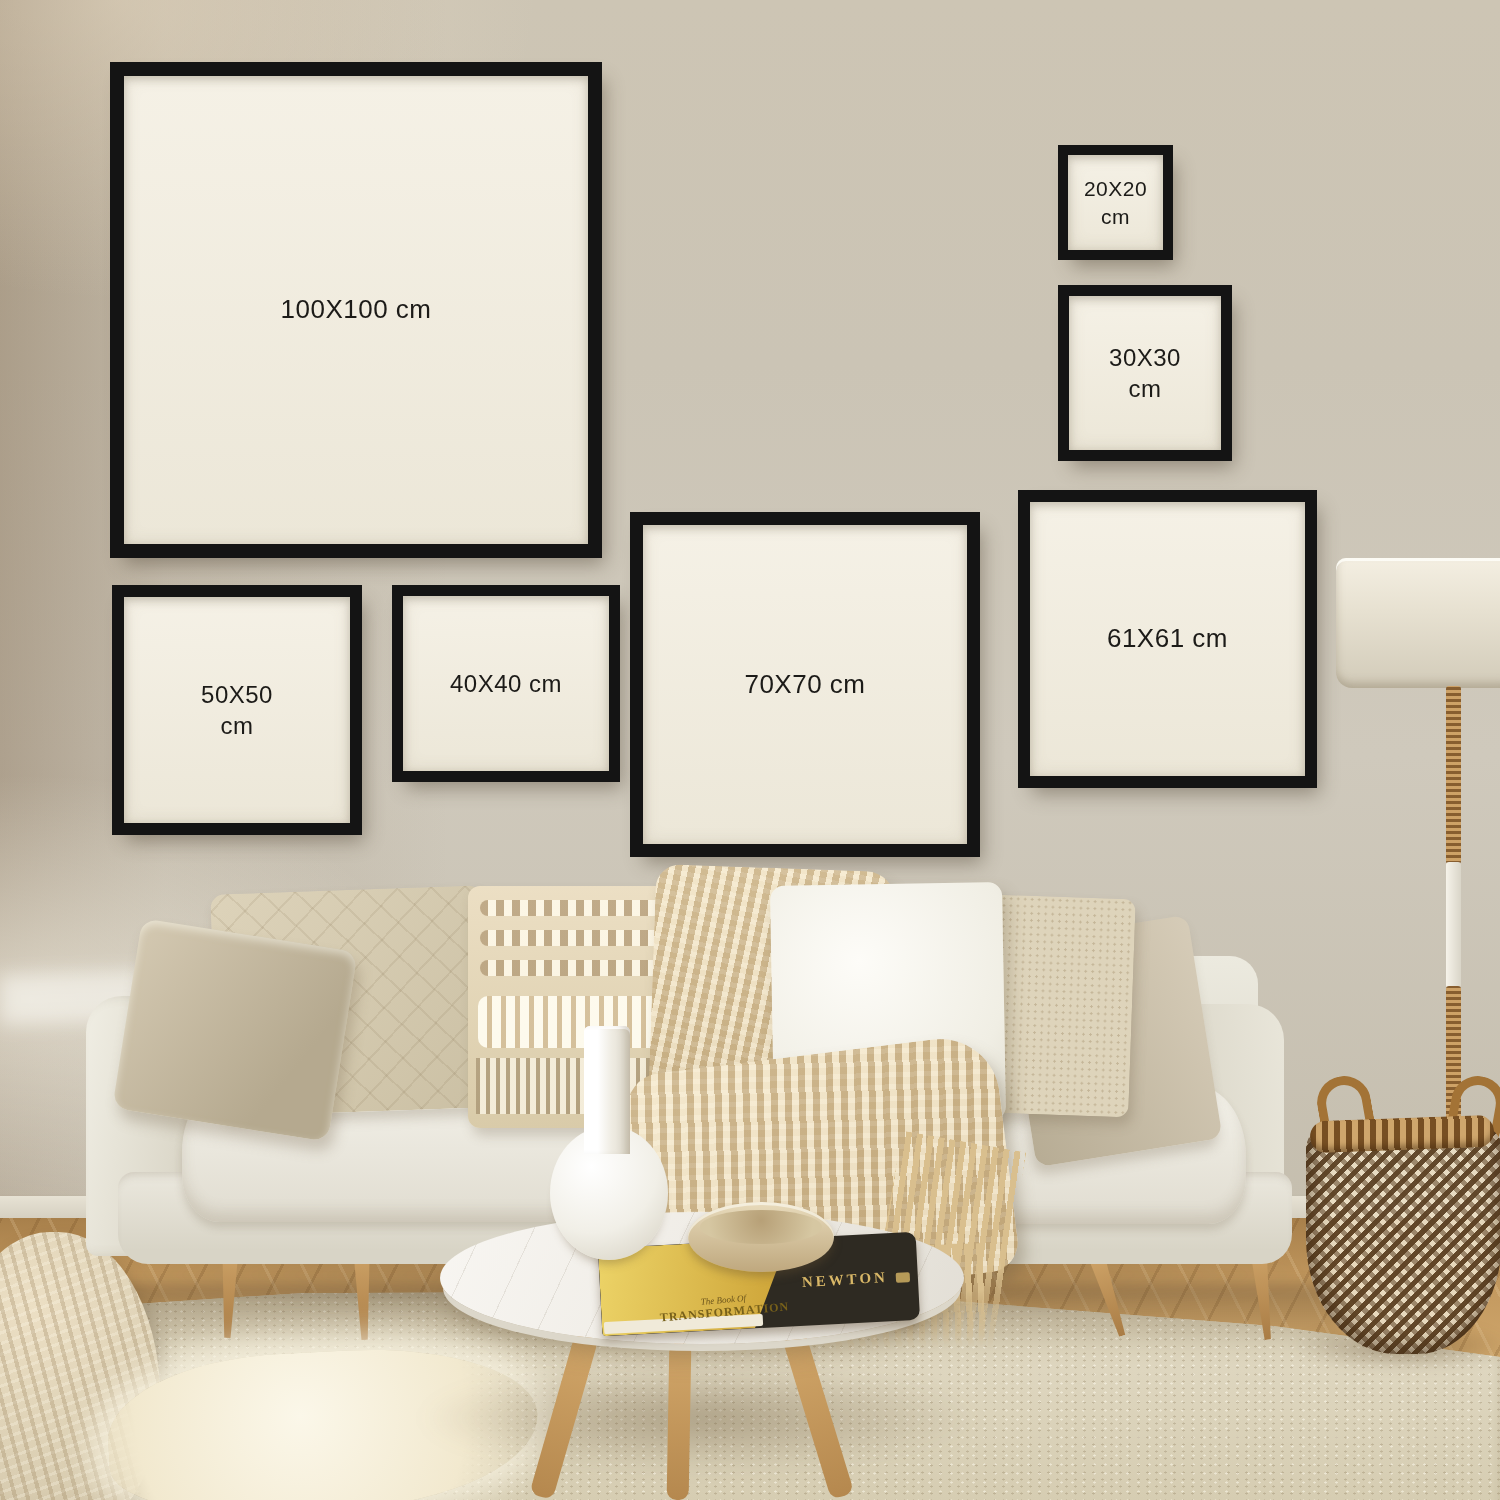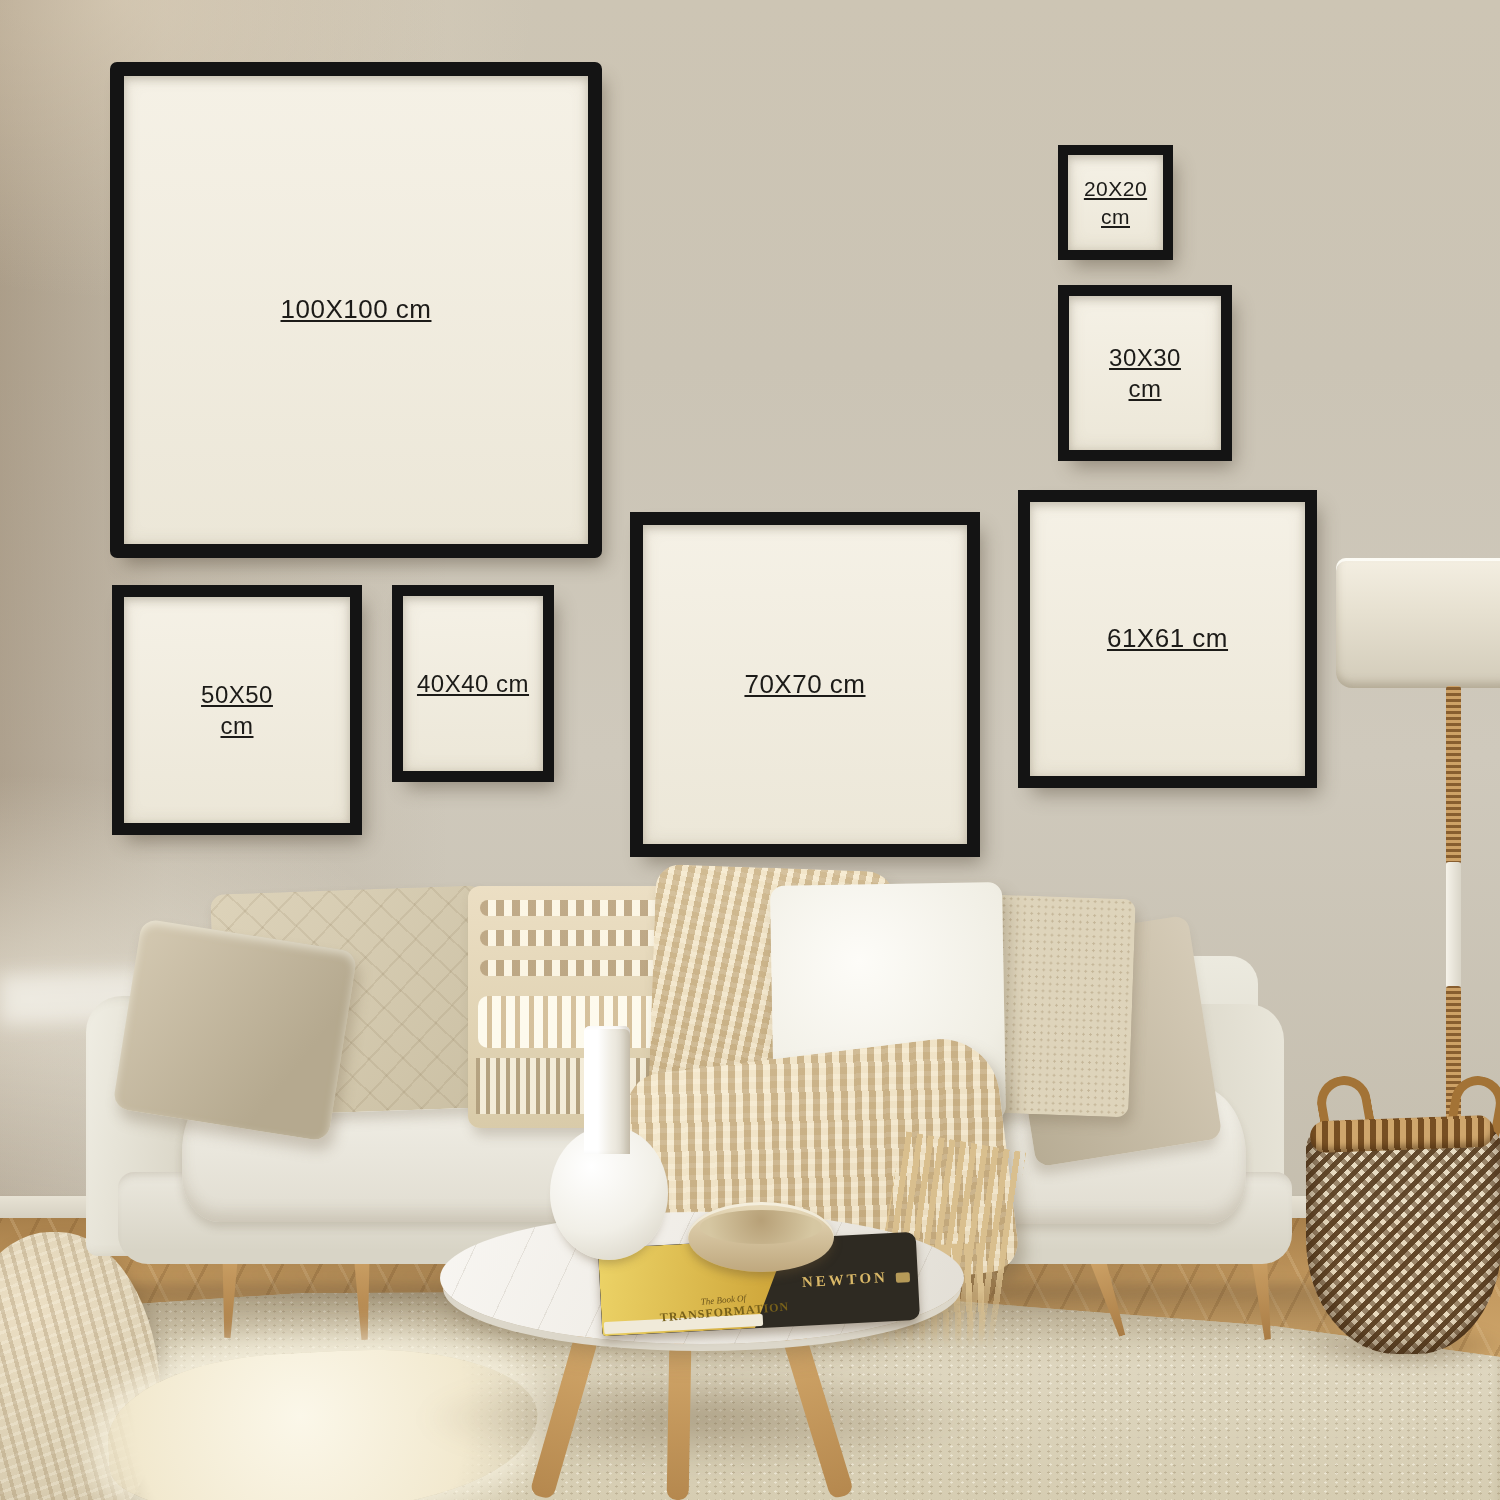--- a/index.html
+++ b/index.html
@@ -37,28 +37,28 @@
   .rug-shade{left:90px;top:1284px;width:1250px;height:66px;
     background:linear-gradient(180deg, rgba(95,75,48,.38), rgba(95,75,48,0));filter:blur(6px);}
 
   
   .fr{border:14px solid var(--frame_border,#141414);background:var(--frame_mat,#f3efe4);
       box-shadow:8px 12px 18px -6px rgba(70,58,40,.42);}
   .mat{position:absolute;inset:0;background:linear-gradient(180deg,#f5f1e6,#ece7d8);
       box-shadow:inset 0 3px 8px rgba(95,82,60,.28), inset 0 0 18px rgba(120,105,80,.14);}
   .flabel{position:absolute;inset:0;display:flex;flex-direction:column;align-items:center;
       justify-content:center;color:#1c1b18;line-height:1.3;letter-spacing:.5px;text-align:center;}
-  .flabel span{position:static;display:block;text-decoration:underline;}
+  .flabel span{position:static;display:block;}
   .l2:empty{display:none;}
-  .f1{left:110px;top:62px;width:492px;height:496px;border-width:14px;font-size:26px;border-radius:7px;}
+  .f1{left:110px;top:62px;width:492px;height:496px;border-width:14px;font-size:26px;}
   .f2{left:632px;top:63px;width:397px;height:399px;border-width:13px;font-size:26px;}
   .f3{left:1058px;top:145px;width:115px;height:115px;border-width:10px;font-size:21px;}
   .f4{left:1058px;top:285px;width:174px;height:176px;border-width:11px;font-size:24px;}
   .f5{left:112px;top:585px;width:250px;height:250px;border-width:12px;font-size:24px;}
-  .f6{left:392px;top:585px;width:162px;height:197px;border-width:11px;font-size:24px;}
+  .f6{left:392px;top:585px;width:228px;height:197px;border-width:11px;font-size:24px;}
   .f7{left:630px;top:512px;width:350px;height:345px;border-width:13px;font-size:26px;}
   .f8{left:1018px;top:490px;width:299px;height:298px;border-width:12px;font-size:26px;}
 
   
   .lamp-shade{left:1336px;top:558px;width:178px;height:130px;border-radius:10px 6px 12px 16px;
     background:linear-gradient(180deg,#f4efe2 0%,#e7e1d1 40%,#d2cbb9 100%);
     box-shadow:inset 0 3px 0 rgba(255,255,250,.8), inset 0 -5px 8px rgba(120,105,80,.35);}
   .pole{width:15px;border-radius:3px;}
   .pole-rope1{left:1446px;top:686px;height:178px;
     background:repeating-linear-gradient(0deg, rgba(90,55,20,.5) 0 3px, rgba(230,190,130,.5) 3px 6px),#b5854a;}

